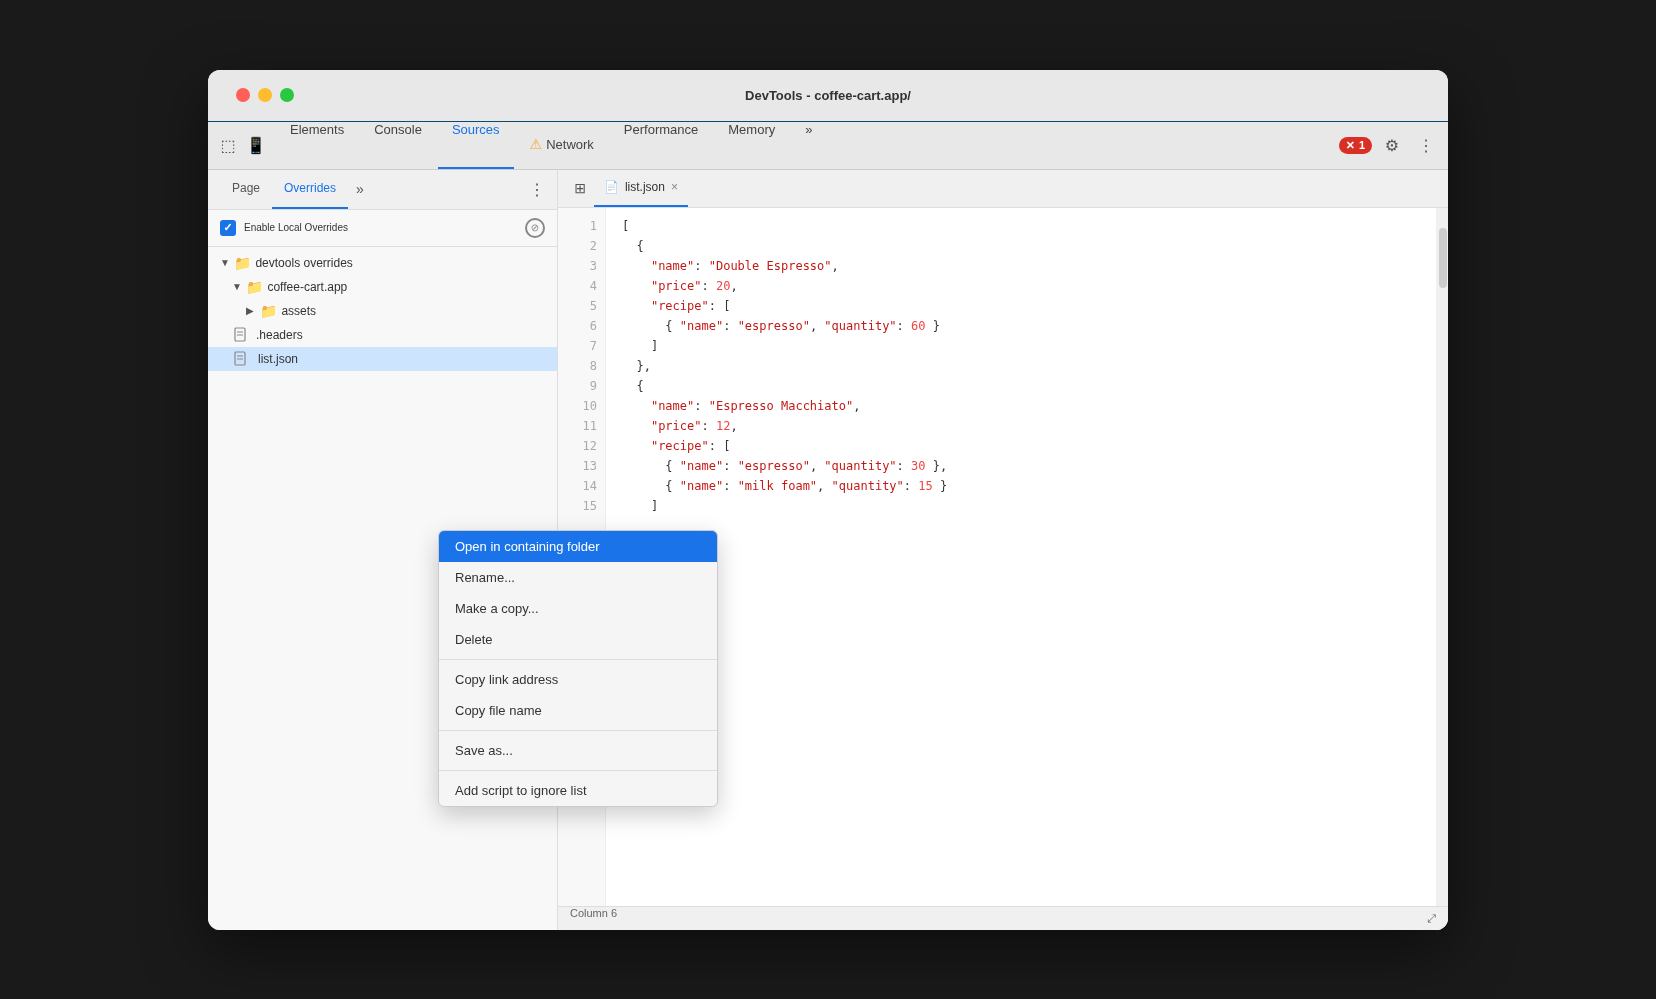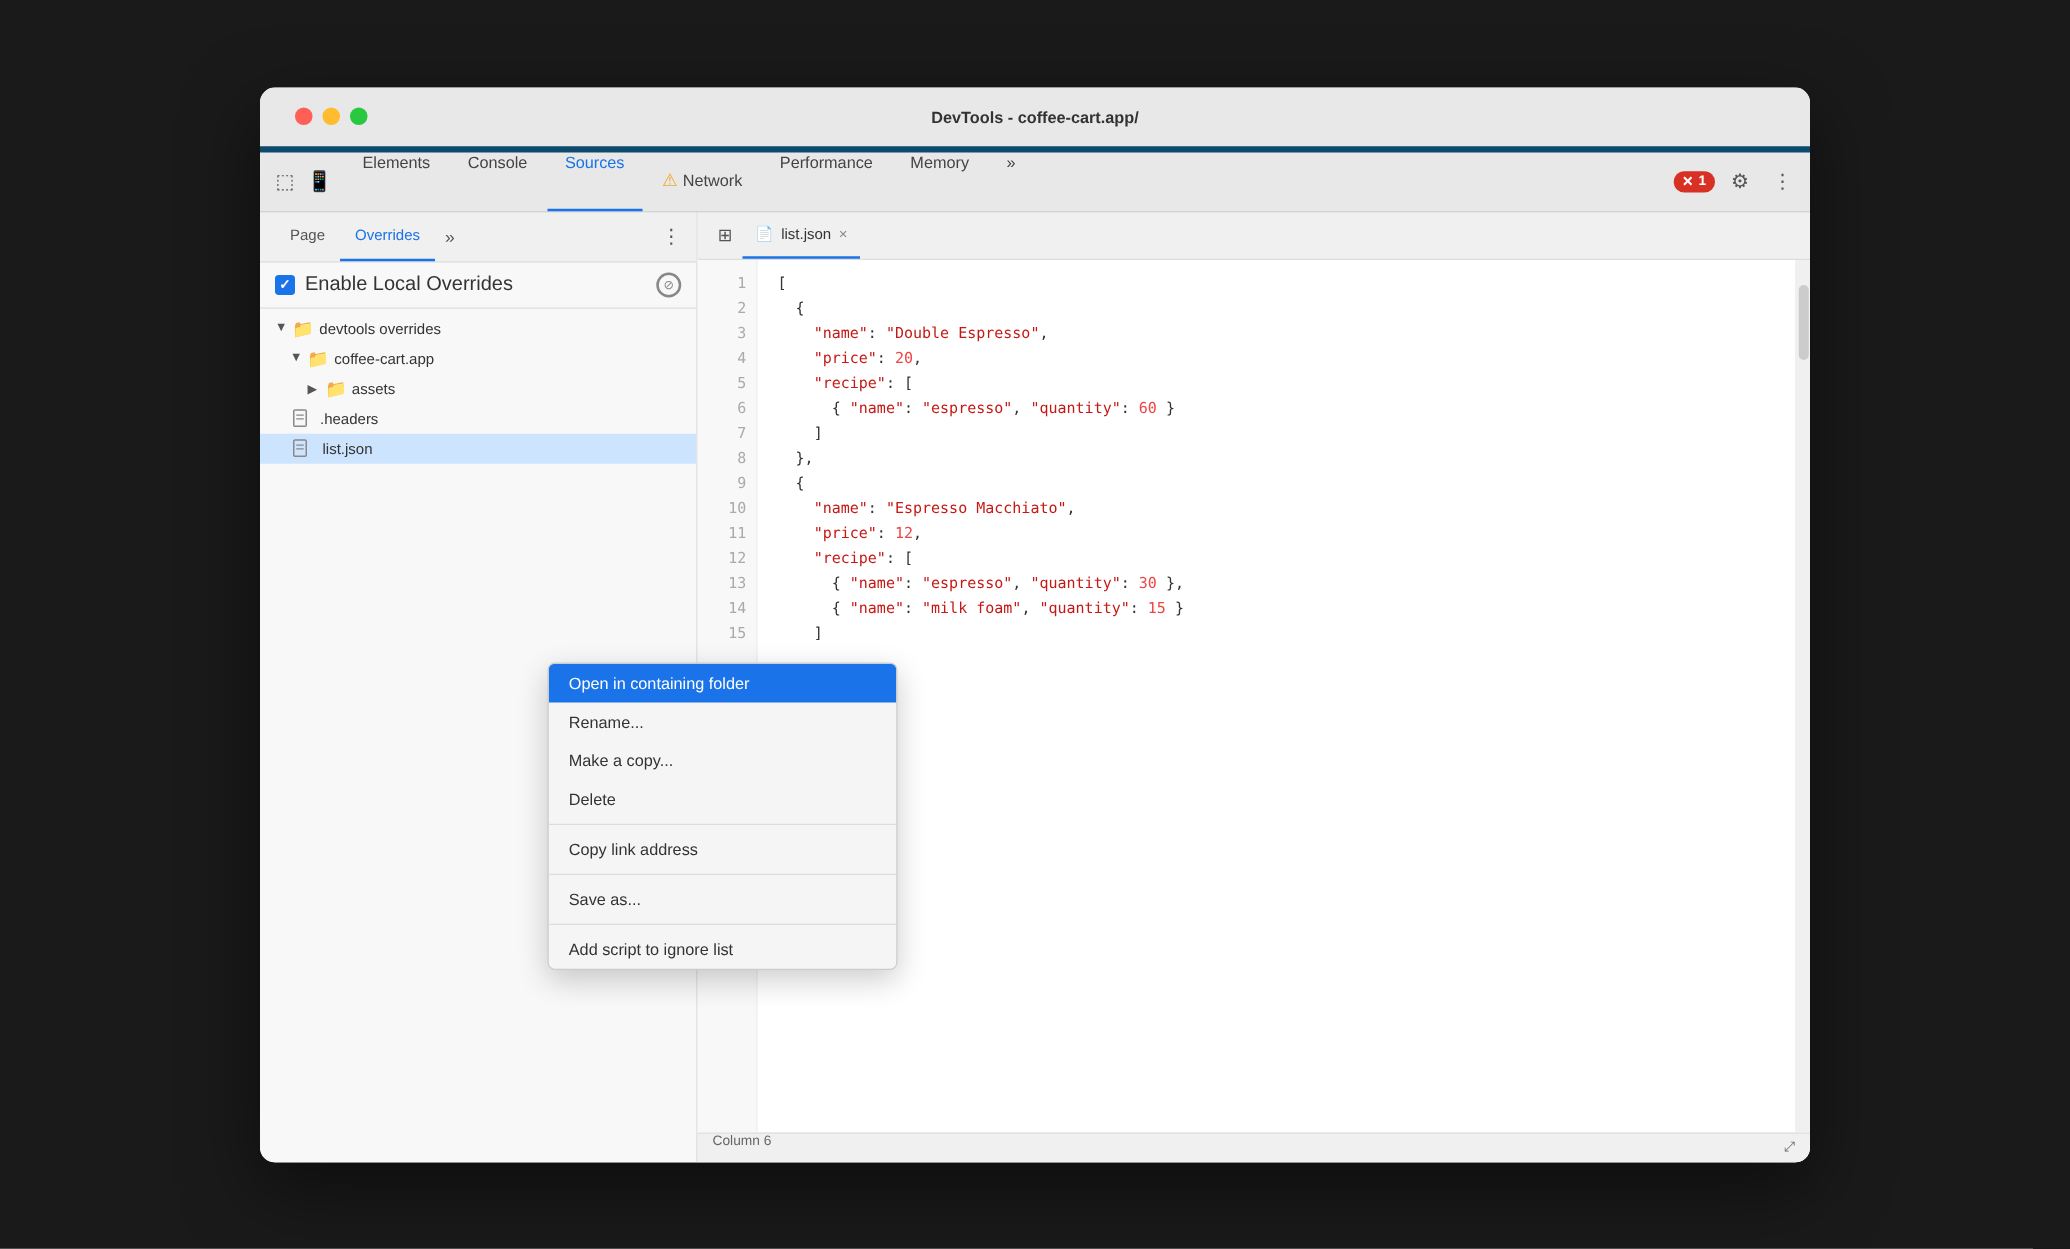--- a/index.html
+++ b/index.html
@@ -21,21 +21,21 @@
       flex-direction: column;
       overflow: hidden;
     }
     
     .title-bar {
       background: #e8e8e8;
       height: 52px;
       display: flex;
       align-items: center;
       padding: 0 28px;
-      border-bottom: 5px solid #0c4a6e;
+      border-bottom: 1px solid #0c4a6e;
       position: relative;
       flex-shrink: 0;
     }
     .traffic-lights {
       display: flex;
       gap: 8px;
       align-items: center;
     }
     .traffic-light {
       width: 14px;
@@ -207,21 +207,21 @@
       justify-content: center;
       flex-shrink: 0;
     }
     .checkbox-blue::after {
       content: '✓';
       color: white;
       font-size: 11px;
       font-weight: bold;
     }
     .override-label {
-      font-size: 16px;
+      font-size: 10px;
       color: #333;
       flex: 1;
     }
     .block-icon {
       width: 20px;
       height: 20px;
       border: 2px solid #888;
       border-radius: 50%;
       display: flex;
       align-items: center;
@@ -531,20 +531,21 @@
         </div>
       </div>
 
       <div class="context-menu">
         <div class="ctx-item highlighted">Open in containing folder</div>
         <div class="ctx-item">Rename...</div>
         <div class="ctx-item">Make a copy...</div>
         <div class="ctx-item">Delete</div>
         <div class="ctx-divider"></div>
         <div class="ctx-item">Copy link address</div>
+        <div class="ctx-item">Copy file name</div>
         <div class="ctx-divider"></div>
         <div class="ctx-item">Save as...</div>
         <div class="ctx-divider"></div>
         <div class="ctx-item">Add script to ignore list</div>
       </div>
     </div>
 
     <div class="editor-panel">
 
       <div class="editor-tabs">

